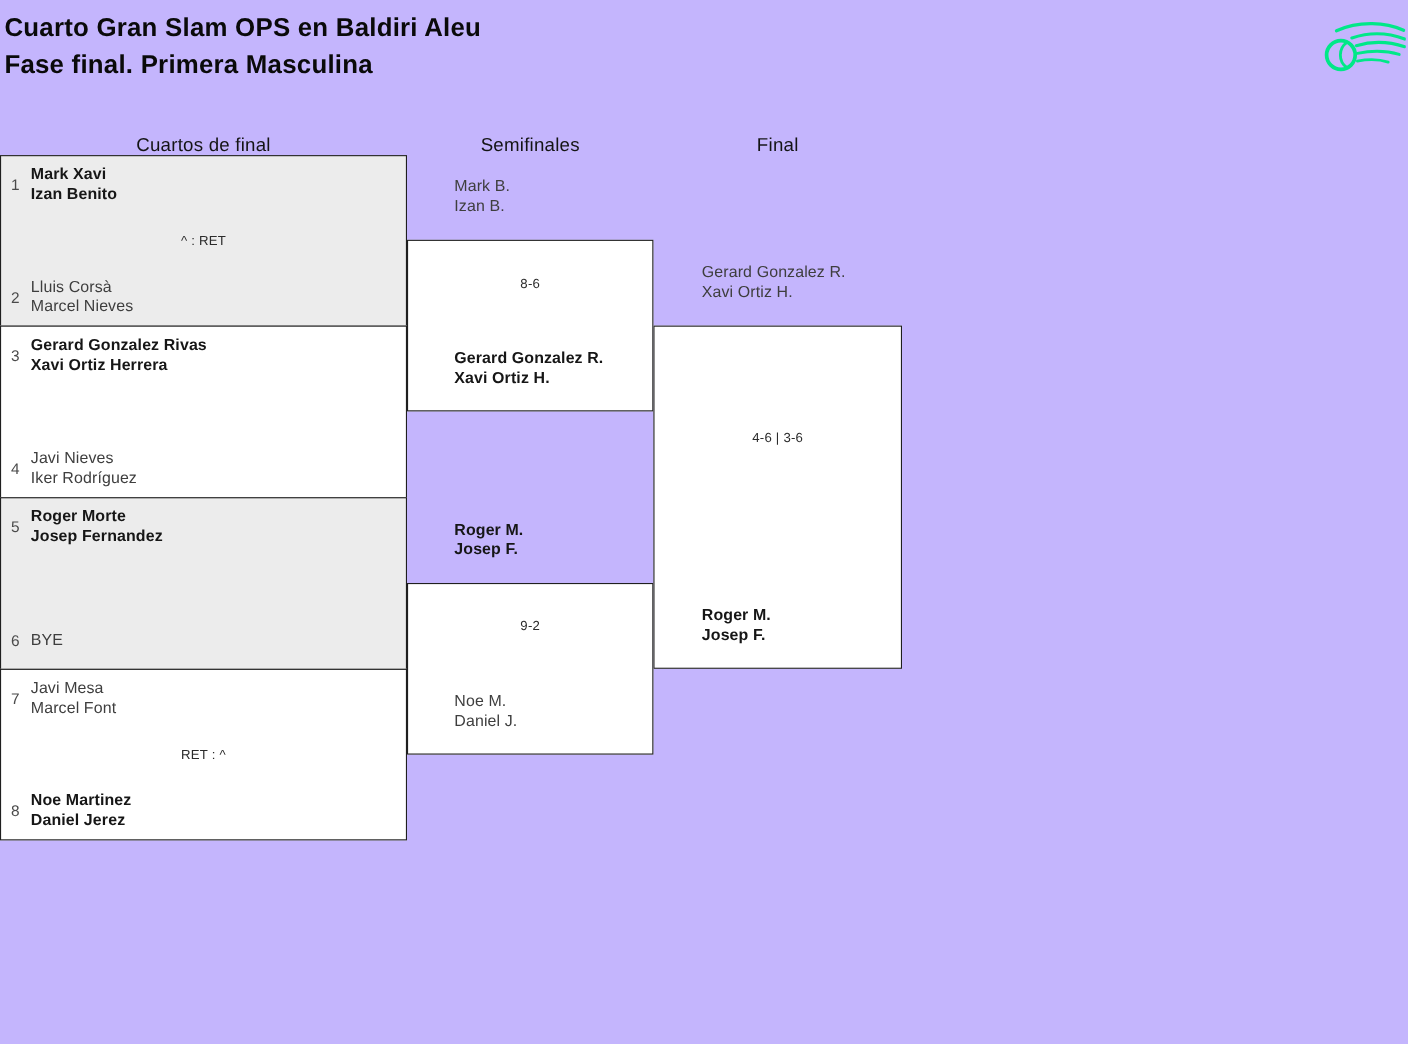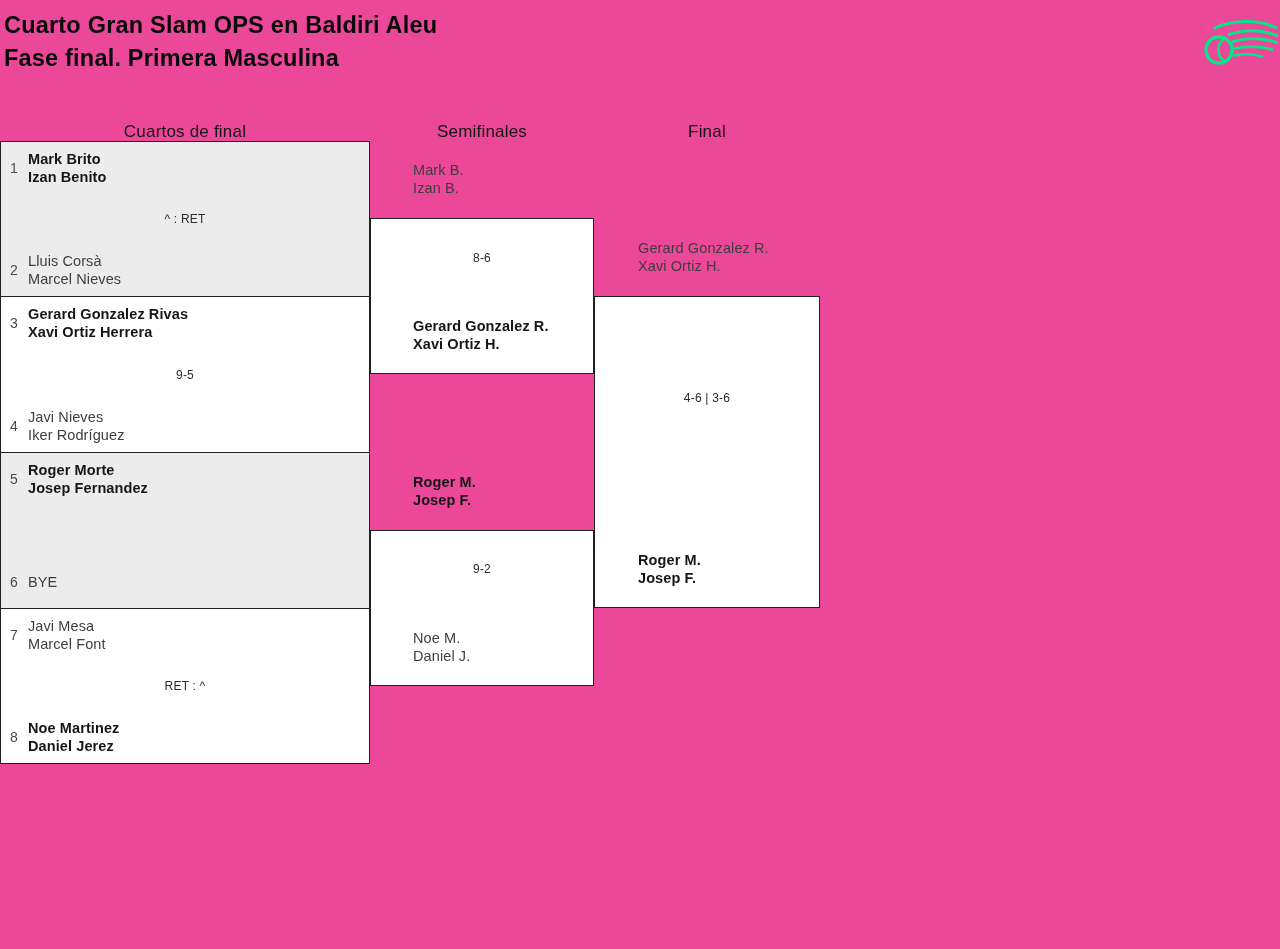--- a/index.html
+++ b/index.html
@@ -1,17 +1,17 @@
 <!DOCTYPE html>
 <html><head>
 <meta charset="utf-8">
 <style>
   html,body{margin:0;padding:0;background:#ffffff;}
   body{font-family:"Liberation Sans", sans-serif; -webkit-font-smoothing:antialiased;}
-  .page{position:relative;width:1280px;height:949px;background:#ec4899;overflow:hidden;}
+  .page{position:relative;width:1280px;height:949px;background:#c4b5fd;overflow:hidden;}
 
   .title{position:absolute;left:4px;top:9px;font-size:23.5px;line-height:33px;
          font-weight:700;color:#0a0a0a;letter-spacing:0.2px;}
 
   .logo{position:absolute;left:1202px;top:14px;width:76px;height:56px;}
 
   .round-header{position:absolute;top:110px;text-align:center;font-size:17px;
                 font-weight:500;color:#141414;letter-spacing:0.2px;margin-top:12px;}
 
   .box{position:absolute;border:1px solid #1f1f1f;box-sizing:border-box;background:#ffffff;}
@@ -52,21 +52,21 @@
   </svg>
 
   <div class="round-header" style="left:0;width:370px;">Cuartos de final</div>
   <div class="round-header" style="left:370px;width:224px;">Semifinales</div>
   <div class="round-header" style="left:594px;width:226px;">Final</div>
 
   <div class="box qf shade" style="top:141px;height:156px;">
     <div class="team-row t">
       <span class="seed">1</span>
       <div class="names winner">
-        <div>Mark Brito</div>
+        <div>Mark Xavi</div>
         <div>Izan Benito</div>
       </div>
     </div>
     <div class="score">^ : RET</div>
     <div class="team-row b">
       <span class="seed">2</span>
       <div class="names">
         <div>Lluis Corsà</div>
         <div>Marcel Nieves</div>
       </div>
@@ -74,21 +74,20 @@
   </div>
 
   <div class="box qf" style="top:296px;height:157px;">
     <div class="team-row t">
       <span class="seed">3</span>
       <div class="names winner">
         <div>Gerard Gonzalez Rivas</div>
         <div>Xavi Ortiz Herrera</div>
       </div>
     </div>
-    <div class="score">9-5</div>
     <div class="team-row b">
       <span class="seed">4</span>
       <div class="names">
         <div>Javi Nieves</div>
         <div>Iker Rodríguez</div>
       </div>
     </div>
   </div>
 
   <div class="box qf shade" style="top:452px;height:157px;">

